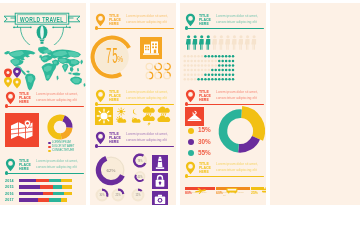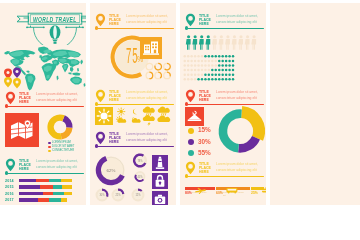--- a/index.html
+++ b/index.html
@@ -14,21 +14,21 @@
 
   
   .tph{position:absolute;}
   .tph .pinwrap{position:absolute;left:0;top:0;width:11px;height:14px;}
   .tph .ttl{position:absolute;left:14px;top:0.6px;width:15px;font-size:3.5px;line-height:4.1px;
     font-weight:bold;letter-spacing:0px;text-transform:uppercase;}
   .tph .lor{position:absolute;left:31px;top:1.2px;width:48px;font-size:3.4px;line-height:5.4px;opacity:0.62;}
   .tph .rule{position:absolute;left:1.5px;top:14.6px;height:1.1px;border-radius:1px;}
   .tph .dot{position:absolute;left:0;top:13.4px;width:3.4px;height:3.4px;border-radius:50%;}
 
-  .banner{position:absolute;left:13px;top:8px;width:67px;height:34px;font-style:italic;}
+  .banner{position:absolute;left:0;top:8px;width:67px;height:34px;}
   .banner svg{position:absolute;left:0;top:0;}
   .banner-title{position:absolute;left:19.8px;top:5.2px;white-space:nowrap;
     font-size:7.6px;line-height:7.6px;font-weight:bold;color:#1fa98c;letter-spacing:0.5px;
     font-family:"Liberation Sans",sans-serif;
     transform-origin:left top;transform:scaleX(0.655);}
 
   .worldmap{position:absolute;left:2px;top:43px;width:84px;height:46px;}
   .mappins{position:absolute;left:3px;top:64px;width:30px;height:22px;}
   .tile-sq{position:absolute;}
   .tile-sq svg{display:block;}
@@ -37,21 +37,21 @@
   .c1bars{position:absolute;left:5px;top:175px;width:78px;height:28px;}
   .lgrow{position:absolute;left:0;width:40px;height:4px;}
   .lgb{position:absolute;left:0;top:0.6px;width:2.6px;height:2.6px;border-radius:50%;}
   .lgt{position:absolute;left:4px;top:-0.4px;font-size:2.7px;line-height:4px;color:#1fa98c;white-space:nowrap;}
   .barrow{position:absolute;left:0;width:80px;height:6px;}
   .barlab{position:absolute;left:0;top:0.6px;font-size:3.7px;line-height:4px;font-weight:bold;color:#1fa98c;letter-spacing:0.15px;}
   .bartrack{position:absolute;left:14px;top:0.6px;width:53px;height:3.4px;display:block;}
   .barseg{position:absolute;top:0;height:3.4px;}
 
   
-  .gauge75{position:absolute;left:20px;top:32px;width:44px;height:44px;}
+  .gauge75{position:absolute;left:0;top:32px;width:44px;height:44px;}
   .gval{position:absolute;left:15.5px;top:9px;font-size:21px;line-height:21px;
     color:#f5a623;font-family:"Liberation Sans",sans-serif;font-weight:300;
     transform-origin:left top;transform:scaleX(0.46) scaleY(1.04);letter-spacing:1.8px;}
   .gpct{position:absolute;left:26.5px;top:20px;font-size:8.5px;line-height:8.5px;color:#f5a623;
     font-family:"Liberation Sans",sans-serif;transform-origin:left top;transform:scaleX(0.82);}
   .ratecircles{position:absolute;left:55px;top:59px;width:28px;height:18px;}
   .weatherrow{position:absolute;left:25px;top:103px;width:58px;height:20px;}
   .bigdonut{position:absolute;left:5px;top:151px;width:32px;height:32px;}
   .bdlabel{position:absolute;left:3px;top:13.6px;width:26px;text-align:center;font-size:4.4px;color:#8a8278;}
   .smalldonuts{position:absolute;left:41px;top:150px;width:18px;height:34px;}

